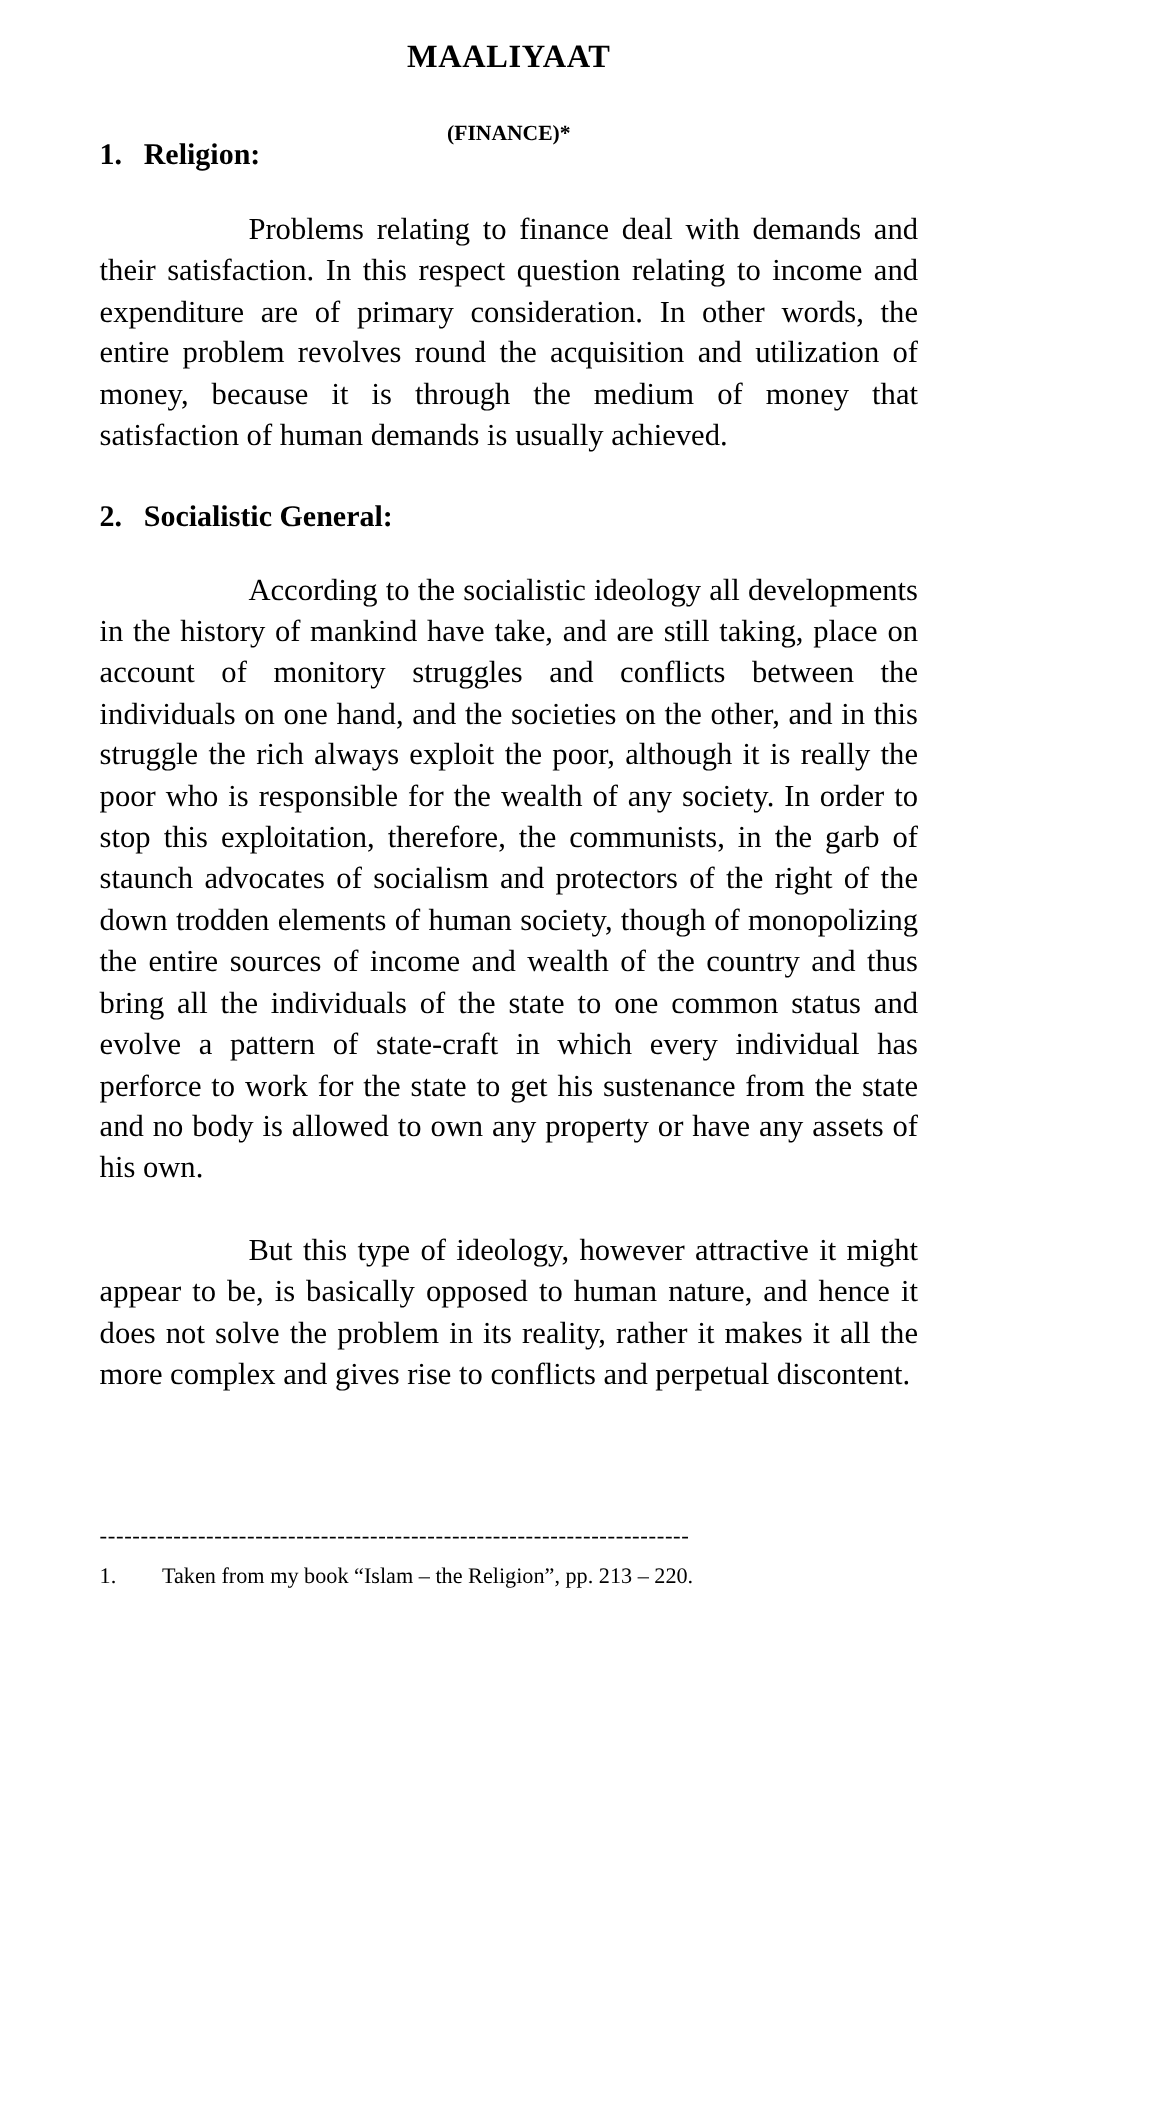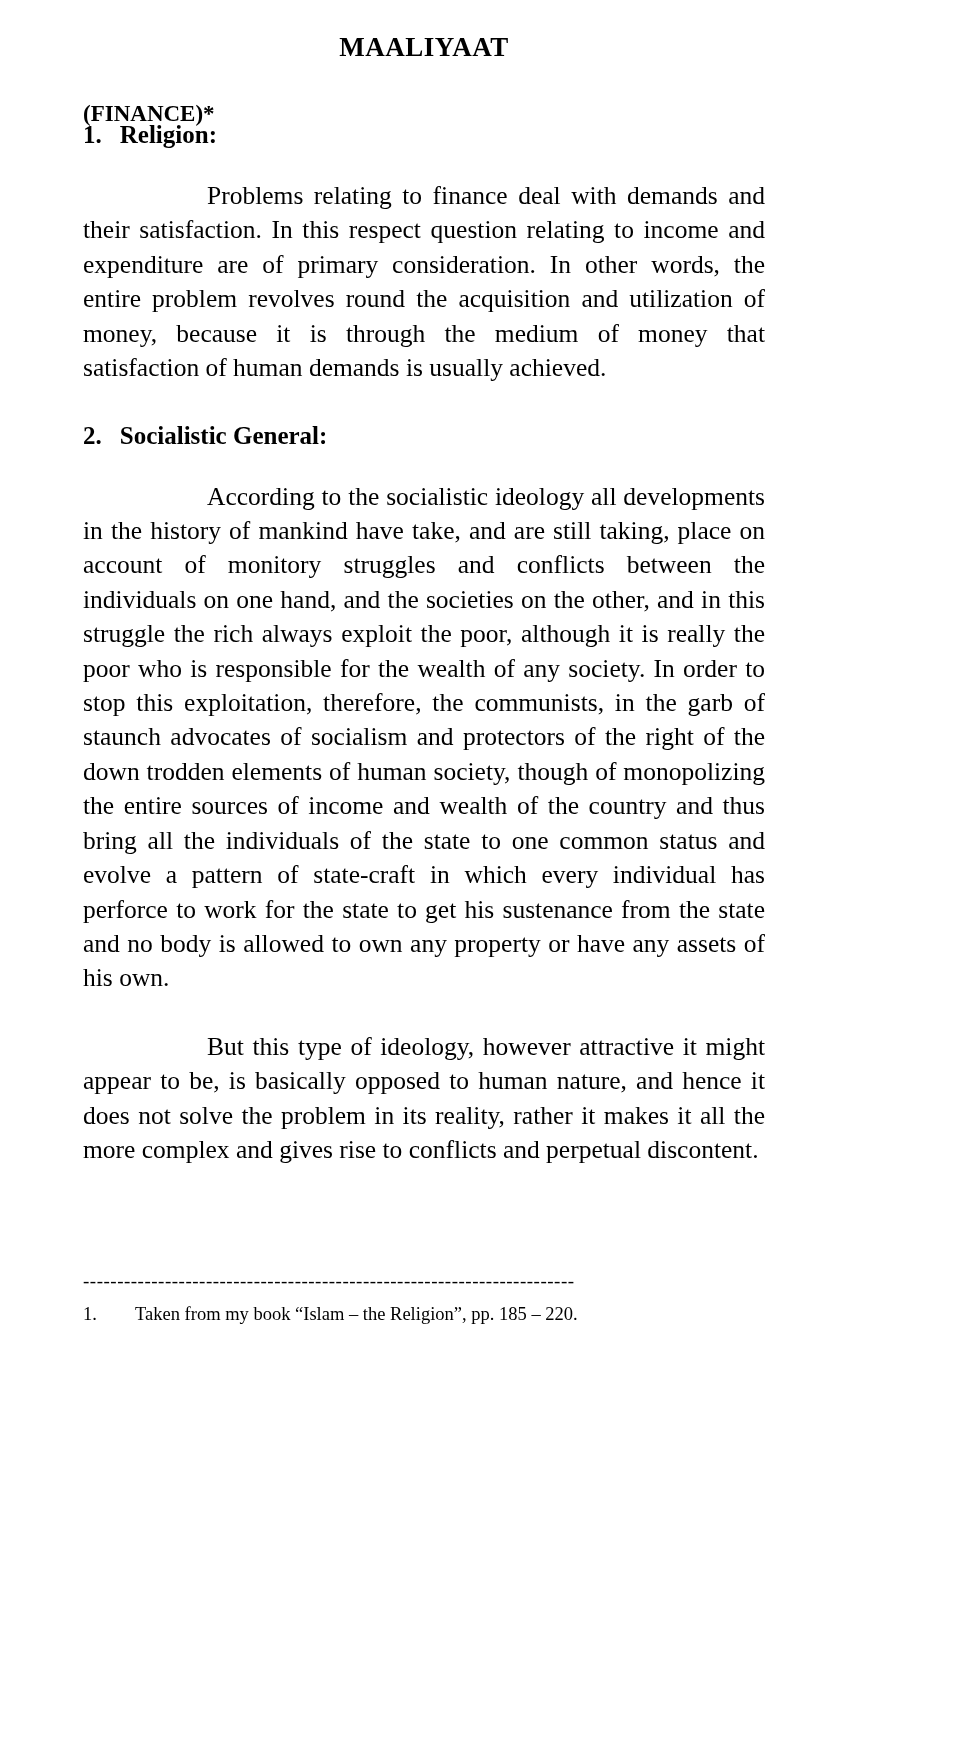--- a/index.html
+++ b/index.html
@@ -21,23 +21,23 @@
     padding: 24px 83px 0 83px;
   }
   .doc-title {
     text-align: center;
     font-weight: bold;
     font-size: 27px;
     letter-spacing: 0.5px;
     margin: 8px 0 0 0;
   }
   .doc-subtitle {
-    text-align: left;
+    text-align: center;
     font-weight: bold;
-    font-size: 23px;
+    font-size: 18px;
     margin: 38px 0 0 0;
   }
   .section-heading {
     font-weight: bold;
     font-size: 25px;
     margin: -6px 0 0 0;
     display: flex;
     align-items: baseline;
     gap: 18px;
   }
@@ -112,17 +112,17 @@
   </div>
 
   <p class="body-text">According to the socialistic ideology all developments in the history of mankind have take, and are still taking, place on account of monitory struggles and conflicts between the individuals on one hand, and the societies on the other, and in this struggle the rich always exploit the poor, although it is really the poor who is responsible for the wealth of any society. In order to stop this exploitation, therefore, the communists, in the garb of staunch advocates of socialism and protectors of the right of the down trodden elements of human society, though of monopolizing the entire sources of income and wealth of the country and thus bring all the individuals of the state to one common status and evolve a pattern of state-craft in which every individual has perforce to work for the state to get his sustenance from the state and no body is allowed to own any property or have any assets of his own.</p>
 
   <p class="body-text tight">But this type of ideology, however attractive it might appear to be, is basically opposed to human nature, and hence it does not solve the problem in its reality, rather it makes it all the more complex and gives rise to conflicts and perpetual discontent.</p>
 
   <div class="footnote-wrap">
     <div class="footnote-rule">------------------------------------------------------------------------</div>
     <div class="footnote-line">
       <span class="footnote-num">1.</span>
-      <span class="footnote-text">Taken from my book “Islam – the Religion”, pp. 185 – 220.</span>
+      <span class="footnote-text">Taken from my book “Islam – the Religion”, pp. 213 – 220.</span>
     </div>
   </div>
 
 </div>
 
 </body></html>

